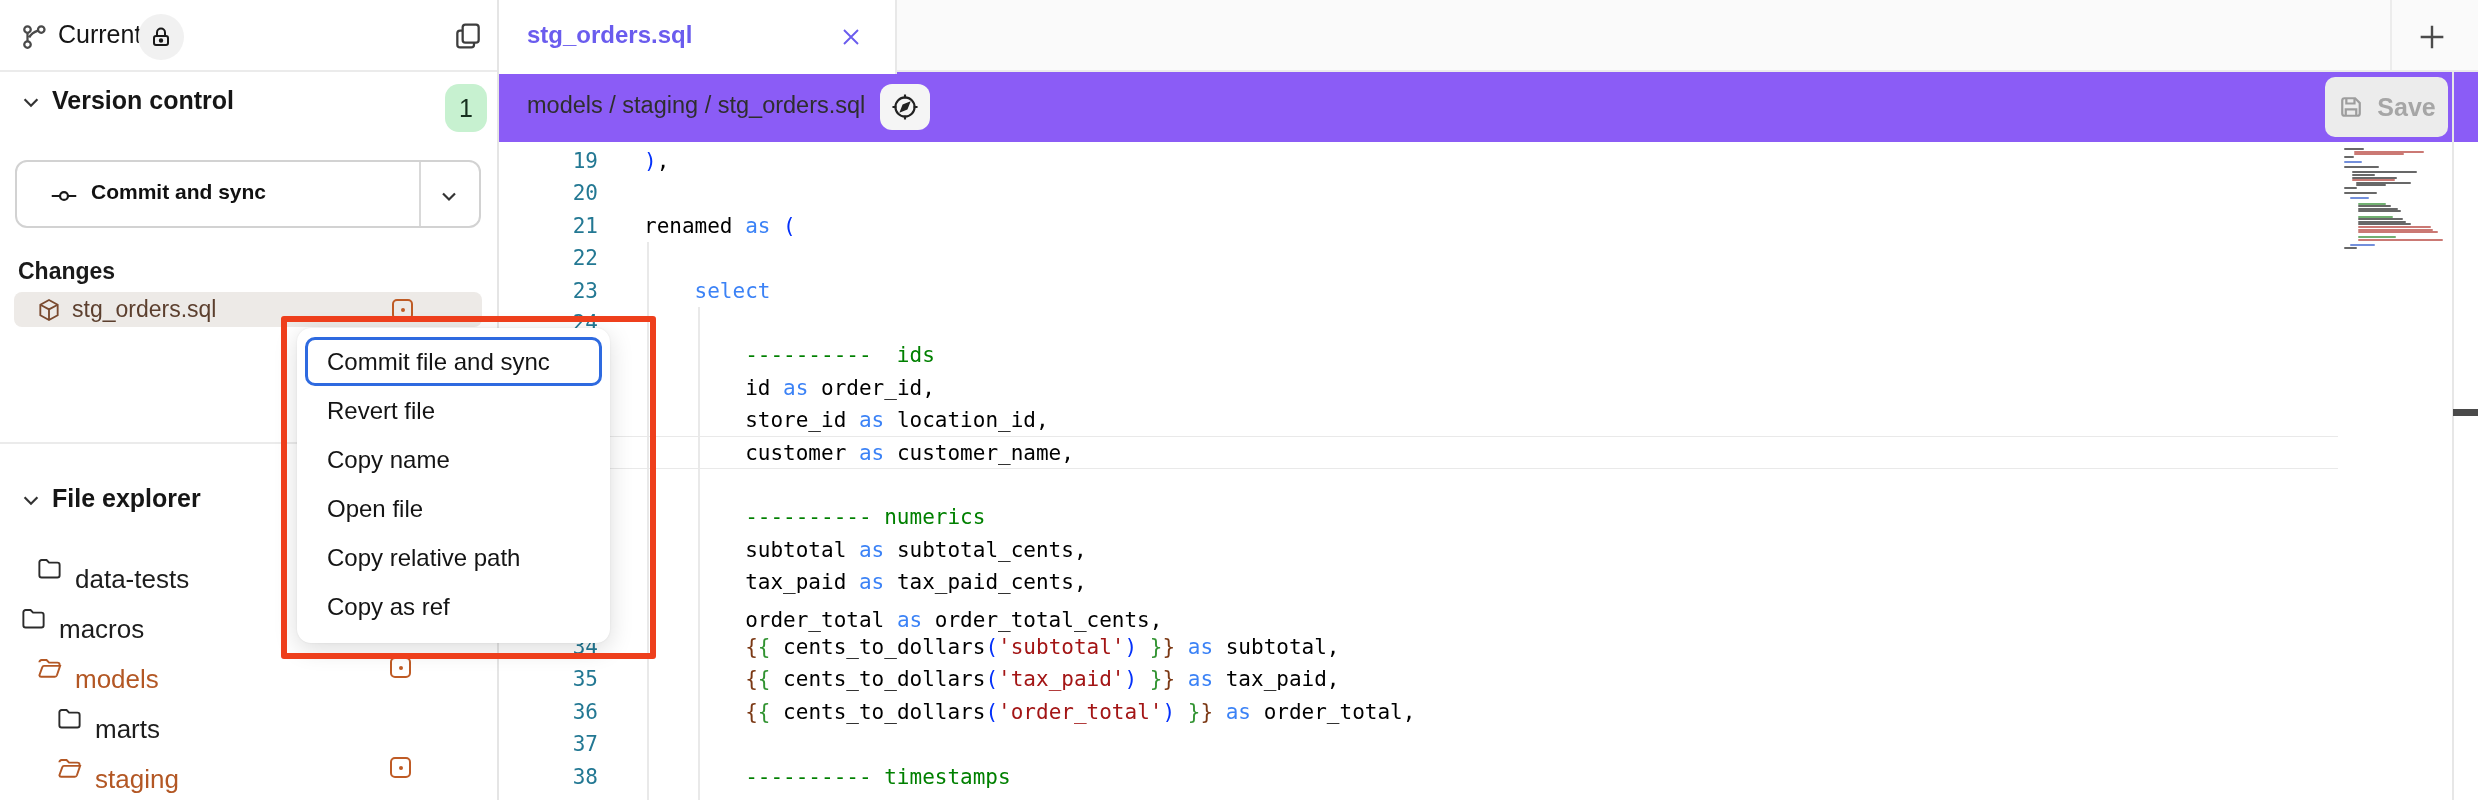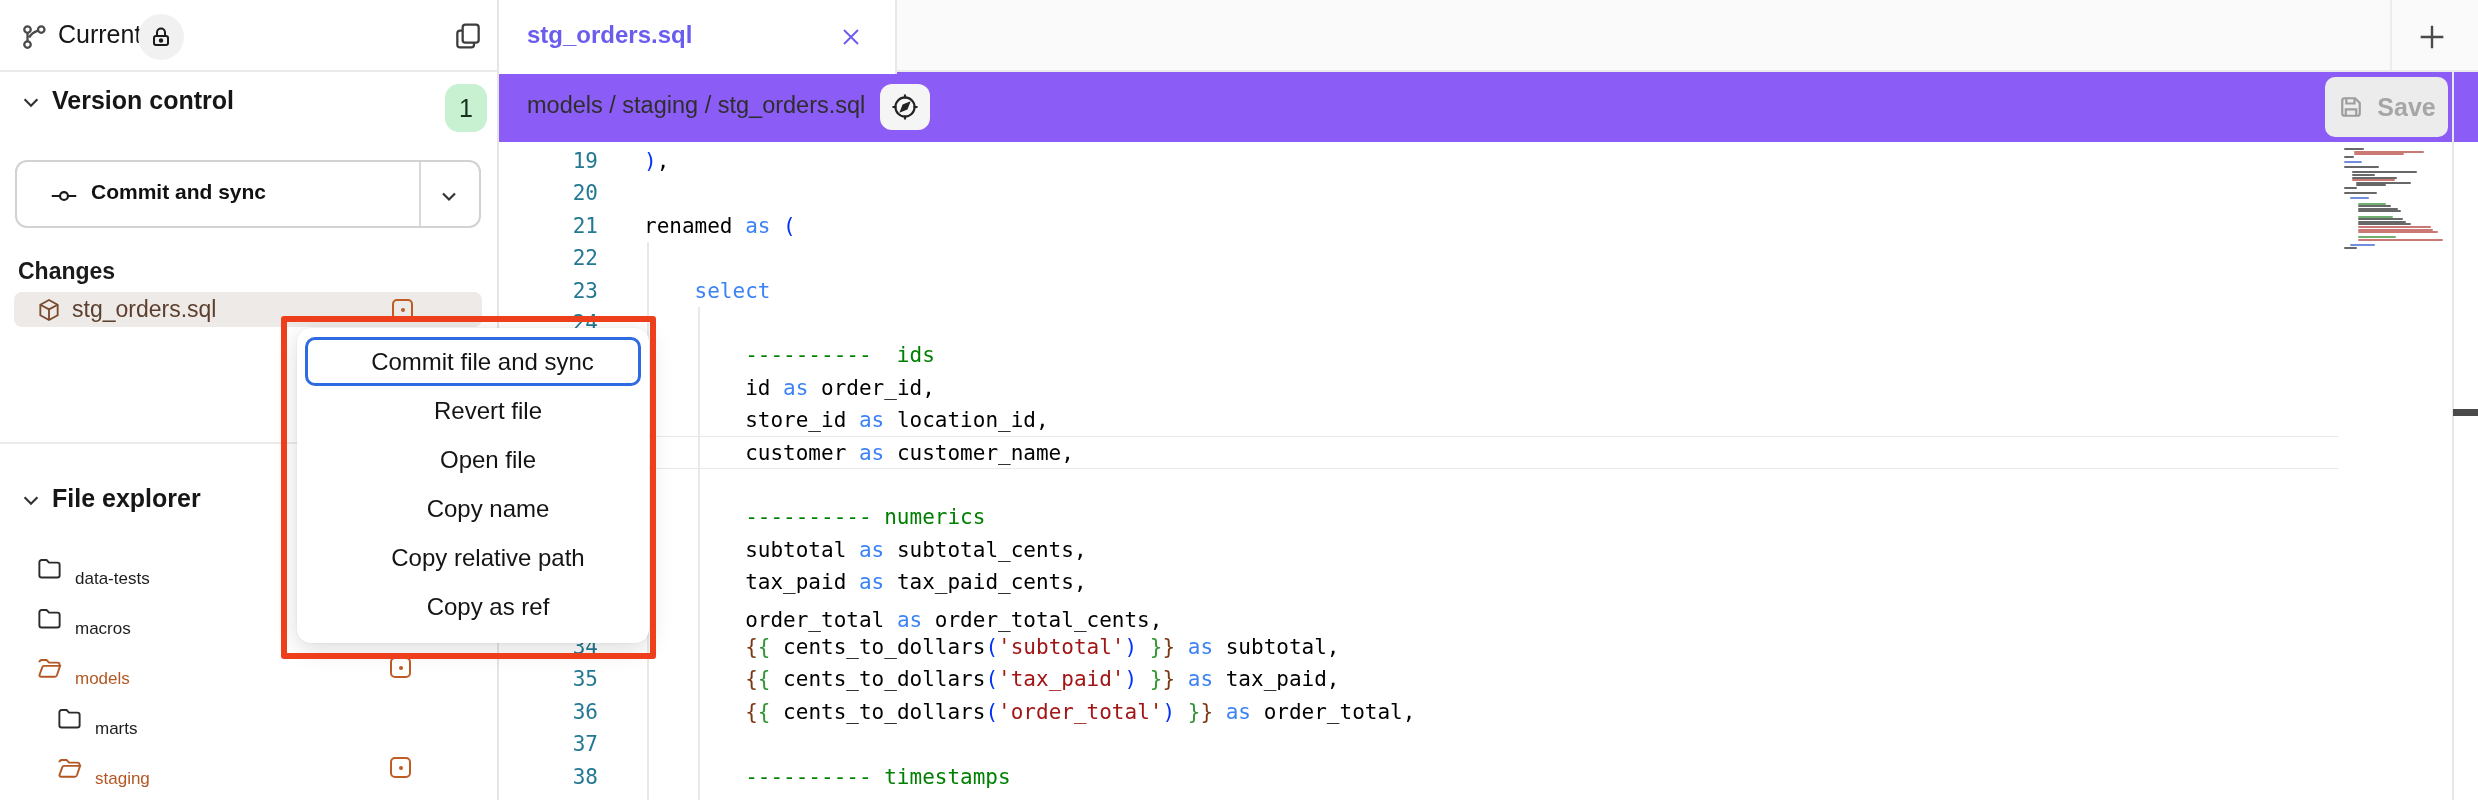--- a/index.html
+++ b/index.html
@@ -35,21 +35,21 @@
   #changes-file-label { position:absolute; left:58px; top:4px; font-size:23px; font-weight:500; color:#5c3f2e; }
 
   .mod-badge { position:absolute; width:21px; height:21px; border:2px solid #bf5b25;
     border-radius:5px; }
   .mod-badge::after { content:""; position:absolute; left:6.5px; top:6.5px; width:4px; height:4px;
     border-radius:50%; background:#bf5b25; }
 
   #side-divider { position:absolute; left:0; top:442px; width:497px; height:2px; background:#ebebeb; }
 
   .tree-row { position:absolute; height:40px; display:flex; align-items:center; cursor:pointer; }
-  .tree-label { font-size:17px; margin-left:12px; color:#1d1d1d;margin-top:22px; }
+  .tree-label { font-size:26px; margin-left:12px; color:#1d1d1d;margin-top:22px; }
   .tree-row.hl .tree-label { color:#b35724; font-weight:500; }
 
   
   #tabbar { position:absolute; left:499px; top:0; width:1979px; height:72px;
     background:#fafafa; border-bottom:2px solid #ebebeb; }
   #tab-active { position:absolute; left:499px; top:0; width:398px; height:74px;
     background:#fff; border-right:2px solid #e8e8e8; z-index:2; cursor:pointer; }
   #tab-label { position:absolute; left:28px; top:21px; font-size:24px; font-weight:600; color:#6a5cee; }
   #tab-close { position:absolute; right:32px; top:25px; cursor:pointer; }
   #tab-sep { position:absolute; left:1891px; top:0; width:2px; height:70px; background:#ececec; }
@@ -78,23 +78,23 @@
   .d{color:#000;} .k{color:#3b82f6;} .g{color:#008000;} .s{color:#a31515;}
   .b1{color:#0431fa;} .b2{color:#319331;} .b3{color:#7b3814;}
 
   
   #minimap { position:absolute; left:1839px; top:0; width:114px; height:658px; background:#fff; }
   .mrow { position:absolute; height:2px; border-radius:1px; }
   #right-rail { position:absolute; left:2452px; top:72px; width:2px; height:728px; background:#e7e7e7; }
   #rail-handle { position:absolute; left:2453px; top:409px; width:25px; height:7px; background:#4a4a4a; }
 
   
-  #ctx-menu { position:absolute; left:297px; top:328px; width:352px; height:315px;
+  #ctx-menu { position:absolute; left:297px; top:328px; width:313px; height:315px;
     background:#fff; border-radius:14px; box-shadow:0 6px 24px rgba(0,0,0,.14), 0 0 2px rgba(0,0,0,.08);
-    padding:9px 0; z-index:40;text-align:center; }
+    padding:9px 0; z-index:40; }
   .ctx-item { position:relative; height:49px; line-height:49px; padding-left:30px;
     font-size:24px; font-weight:500; color:#141414; cursor:pointer; }
   .ctx-item.focused { border:3px solid #2e6ae0; border-radius:10px; margin:0 8px;
     padding-left:19px; line-height:43px; }
   #annotation { position:absolute; left:281px; top:316px; width:375px; height:343px;
     border:6px solid #ee3f1c; border-radius:3px; z-index:50; pointer-events:none; }
 
   svg { display:block; }
 </style>
 </head>
@@ -175,21 +175,21 @@
 
   <div id="file-tree">
       <div class="tree-row" style="left: 36px; top: 548px;">
         <span>
           <svg width="27" height="27" viewBox="0 0 24 24" fill="none" stroke="#2b2b2b" stroke-width="1.7">
             <path d="M3 6.5a2 2 0 0 1 2-2h4.4l2.2 2.3H19a2 2 0 0 1 2 2V18a2 2 0 0 1-2 2H5a2 2 0 0 1-2-2z"></path>
           </svg>
         </span>
         <span class="tree-label">data-tests</span>
       </div>
-      <div class="tree-row" style="left: 36px; top: 598px;">
+      <div class="tree-row" style="left: 20px; top: 598px;">
         <span>
           <svg width="27" height="27" viewBox="0 0 24 24" fill="none" stroke="#2b2b2b" stroke-width="1.7">
             <path d="M3 6.5a2 2 0 0 1 2-2h4.4l2.2 2.3H19a2 2 0 0 1 2 2V18a2 2 0 0 1-2 2H5a2 2 0 0 1-2-2z"></path>
           </svg>
         </span>
         <span class="tree-label">macros</span>
       </div>
       <div class="tree-row hl" style="left: 36px; top: 648px;">
         <span>
           <svg width="27" height="27" viewBox="0 0 24 24" fill="none" stroke="#b35724" stroke-width="1.7">
@@ -315,18 +315,18 @@
       <div class="mrow" style="top: 102.2px; left: 12px; width: 25px; background: rgb(91, 123, 213); opacity: 0.85;"></div>
       <div class="mrow" style="top: 104.8px; left: 6px; width: 12.5px; background: rgb(77, 77, 77); opacity: 0.85;"></div>
     </div>
 </div>
 <div id="right-rail"></div>
 <div id="rail-handle"></div>
 
 <div id="ctx-menu">
     <div class="ctx-item focused">Commit file and sync</div>
     <div class="ctx-item">Revert file</div>
+    <div class="ctx-item">Copy name</div>
     <div class="ctx-item">Open file</div>
-    <div class="ctx-item">Copy name</div>
     <div class="ctx-item">Copy relative path</div>
     <div class="ctx-item">Copy as ref</div>
   </div>
 <div id="annotation"></div>
 
 </body></html>

